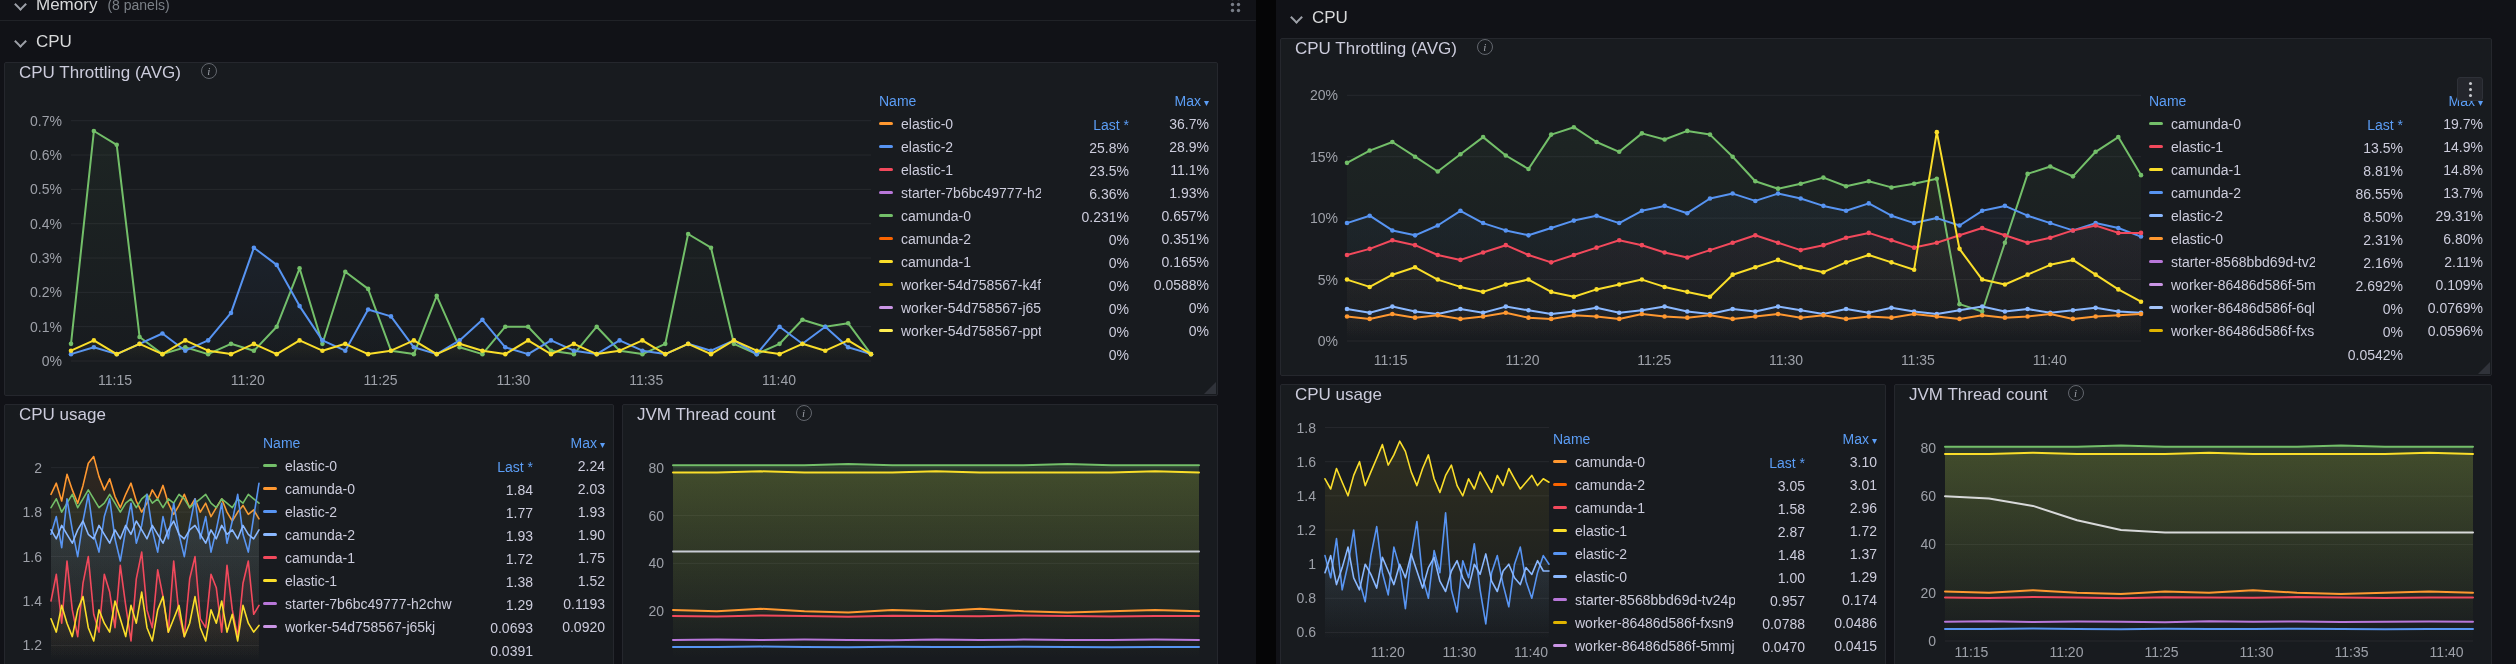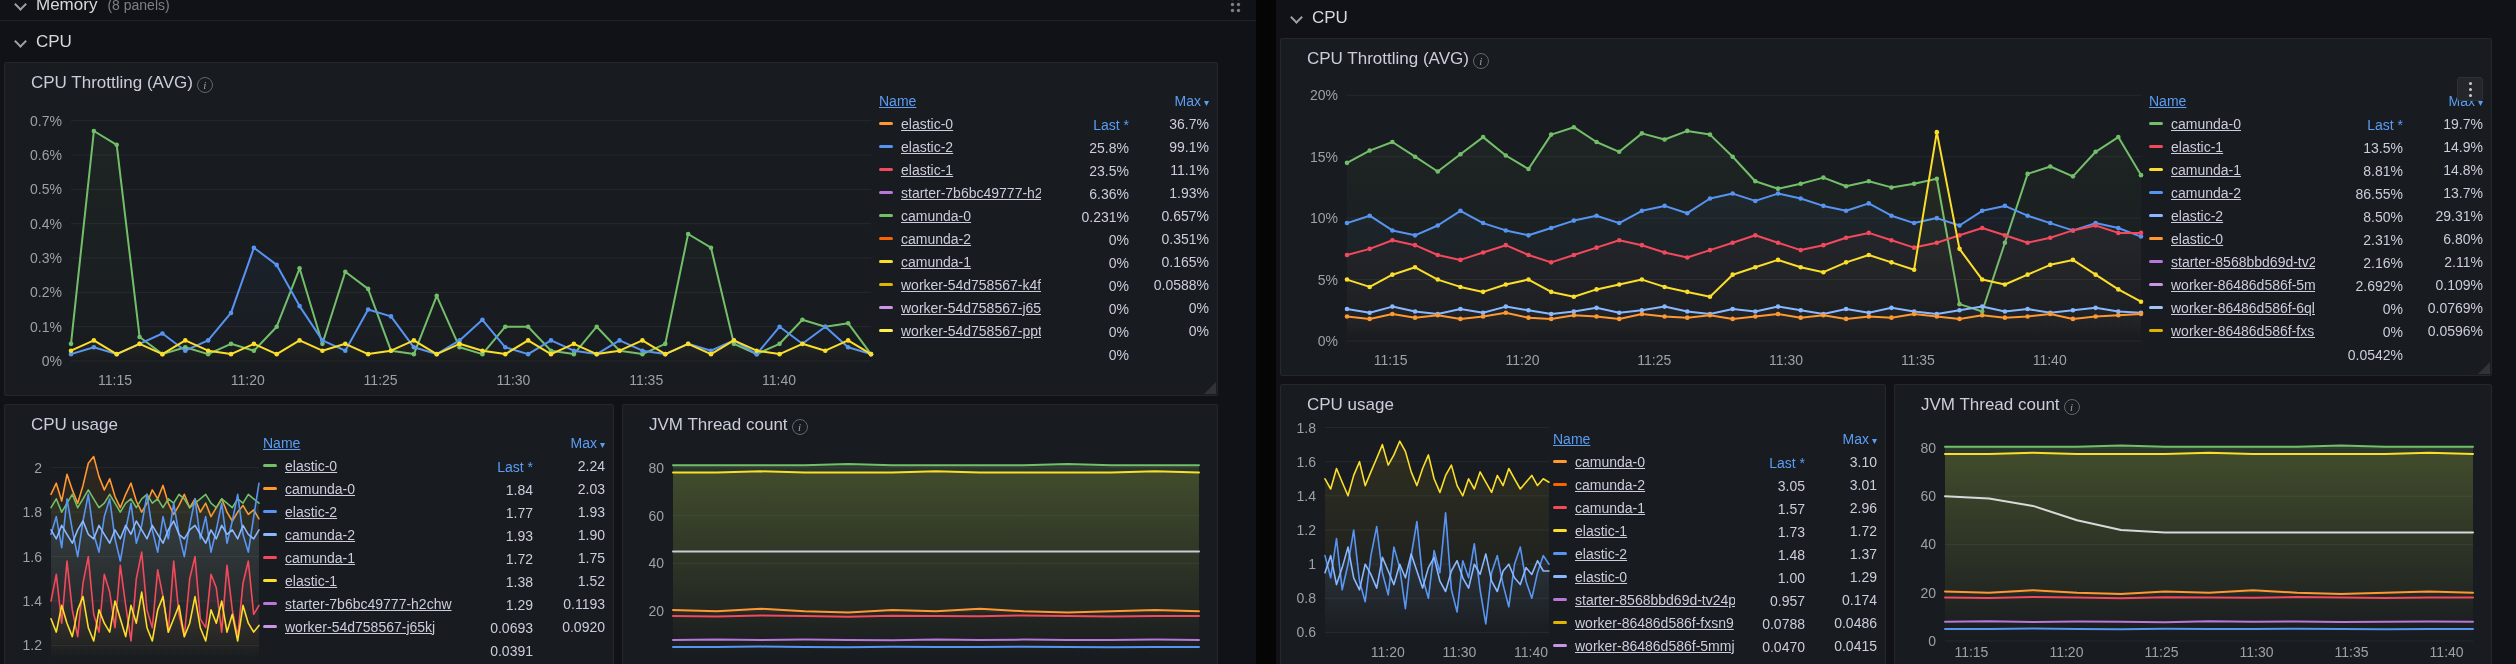--- a/index.html
+++ b/index.html
@@ -14,36 +14,36 @@
               height:32px;padding:0 14px;}
   .row-header.bordered{border-bottom:1px solid #202227;}
   .row-title{font-size:17px;font-weight:500;color:#D8D9DA;}
   .row-count{font-size:14px;color:#7B8087;}
   .chev{width:12px;height:12px;position:relative;display:inline-block;flex:none;}
   .chev::after{content:"";position:absolute;left:2px;top:1px;width:7px;height:7px;
                border-right:2px solid #9DA0A8;border-bottom:2px solid #9DA0A8;transform:rotate(45deg);}
   .drag{margin-left:auto;display:flex;align-items:center;}
 
   .panel{position:absolute;background:#181B1F;border:1px solid #25272D;border-radius:2px;}
-  .panel-header{position:absolute;top:0;left:12px;right:0;height:30px;display:flex;align-items:flex-end;
-                gap:4px;padding:0 14px;z-index:3;}
+  .panel-header{position:absolute;top:0;left:0;right:0;height:30px;display:flex;align-items:flex-start;
+                gap:20px;padding:0 14px;z-index:3;}
   .panel-title{font-size:17px;font-weight:500;color:#CCCCDC;white-space:nowrap;}
   .info-icon{width:16px;height:16px;border:1px solid #62666D;border-radius:50%;color:#9DA1A8;
              font-size:11px;line-height:1;display:inline-flex;align-items:center;justify-content:center;
              font-family:"Liberation Serif",serif;font-style:italic;flex:none;}
   .panel-body{position:absolute;left:10px;right:8px;top:26px;bottom:6px;display:flex;}
   .chart{position:relative;}
   svg{display:block;}
   .grid{stroke:rgba(204,204,220,0.08);stroke-width:1;}
   .tick{fill:#9DA0A8;font-size:14px;font-family:"Liberation Sans",sans-serif;}
 
   .legend{font-size:14px;overflow:hidden;flex:none;}
   .lg-row{display:flex;align-items:center;height:23px;}
   .lg-name{flex:1;display:flex;align-items:center;gap:8px;white-space:nowrap;overflow:hidden;
-           text-overflow:ellipsis;color:#CCCCDC;min-width:0;text-decoration:underline;}
+           text-overflow:ellipsis;color:#CCCCDC;min-width:0;}
   .lg-val{text-align:right;color:#CCCCDC;flex:none;}
   .lg-last{width:88px;margin-top:48px;}
   .lg-max{width:80px;}
   .legend.compact .lg-last{width:70px;}
   .legend.compact .lg-max{width:72px;}
   .lg-h{color:#5B9DF5 !important;font-weight:400;}
   .sort{font-size:10px;margin-left:3px;color:#5B9DF5;}
   .swatch{display:inline-block;width:14px;height:3px;border-radius:2px;flex:none;}
 
   .kebab{position:absolute;width:26px;height:24px;background:#24262C;border:1px solid #2E3138;
@@ -250,21 +250,21 @@
               <span class="lg-val lg-max lg-h">Max<span class="sort">▾</span></span>
             </div>
             <div class="lg-row">
               <span class="lg-name"><i class="swatch" style="background:#FF9830"></i>elastic-0</span>
               <span class="lg-val lg-last">25.8%</span>
               <span class="lg-val lg-max">36.7%</span>
             </div>
             <div class="lg-row">
               <span class="lg-name"><i class="swatch" style="background:#5794F2"></i>elastic-2</span>
               <span class="lg-val lg-last">23.5%</span>
-              <span class="lg-val lg-max">99.1%</span>
+              <span class="lg-val lg-max">28.9%</span>
             </div>
             <div class="lg-row">
               <span class="lg-name"><i class="swatch" style="background:#F2495C"></i>elastic-1</span>
               <span class="lg-val lg-last">6.36%</span>
               <span class="lg-val lg-max">11.1%</span>
             </div>
             <div class="lg-row">
               <span class="lg-name"><i class="swatch" style="background:#B877D9"></i>starter-7b6bc49777-h2chw</span>
               <span class="lg-val lg-last">0.231%</span>
               <span class="lg-val lg-max">1.93%</span>
@@ -854,26 +854,26 @@
               <span class="lg-val lg-last lg-h">Last *</span>
               <span class="lg-val lg-max lg-h">Max<span class="sort">▾</span></span>
             </div>
             <div class="lg-row">
               <span class="lg-name"><i class="swatch" style="background:#FF9830"></i>camunda-0</span>
               <span class="lg-val lg-last">3.05</span>
               <span class="lg-val lg-max">3.10</span>
             </div>
             <div class="lg-row">
               <span class="lg-name"><i class="swatch" style="background:#FA6400"></i>camunda-2</span>
-              <span class="lg-val lg-last">1.57</span>
+              <span class="lg-val lg-last">1.58</span>
               <span class="lg-val lg-max">3.01</span>
             </div>
             <div class="lg-row">
               <span class="lg-name"><i class="swatch" style="background:#F2495C"></i>camunda-1</span>
-              <span class="lg-val lg-last">1.73</span>
+              <span class="lg-val lg-last">2.87</span>
               <span class="lg-val lg-max">2.96</span>
             </div>
             <div class="lg-row">
               <span class="lg-name"><i class="swatch" style="background:#FADE2A"></i>elastic-1</span>
               <span class="lg-val lg-last">1.48</span>
               <span class="lg-val lg-max">1.72</span>
             </div>
             <div class="lg-row">
               <span class="lg-name"><i class="swatch" style="background:#5794F2"></i>elastic-2</span>
               <span class="lg-val lg-last">1.00</span>

